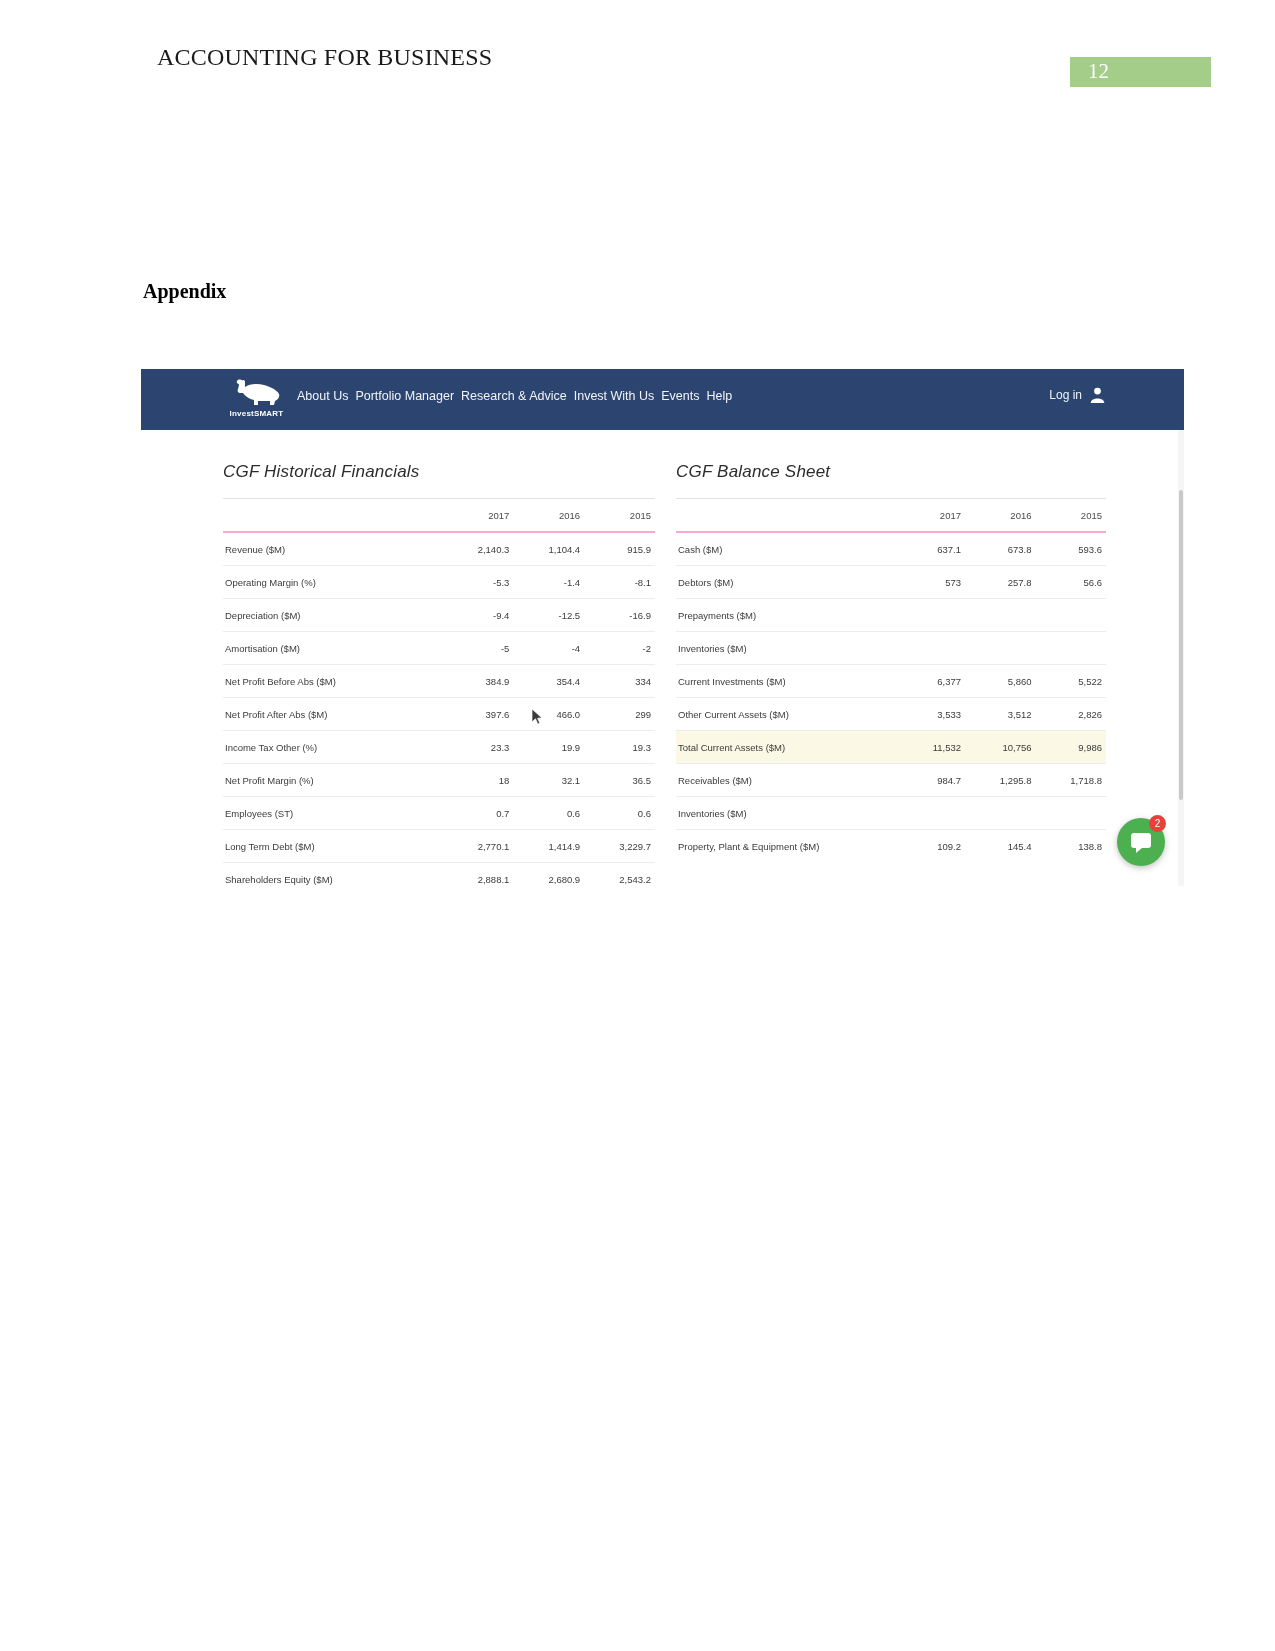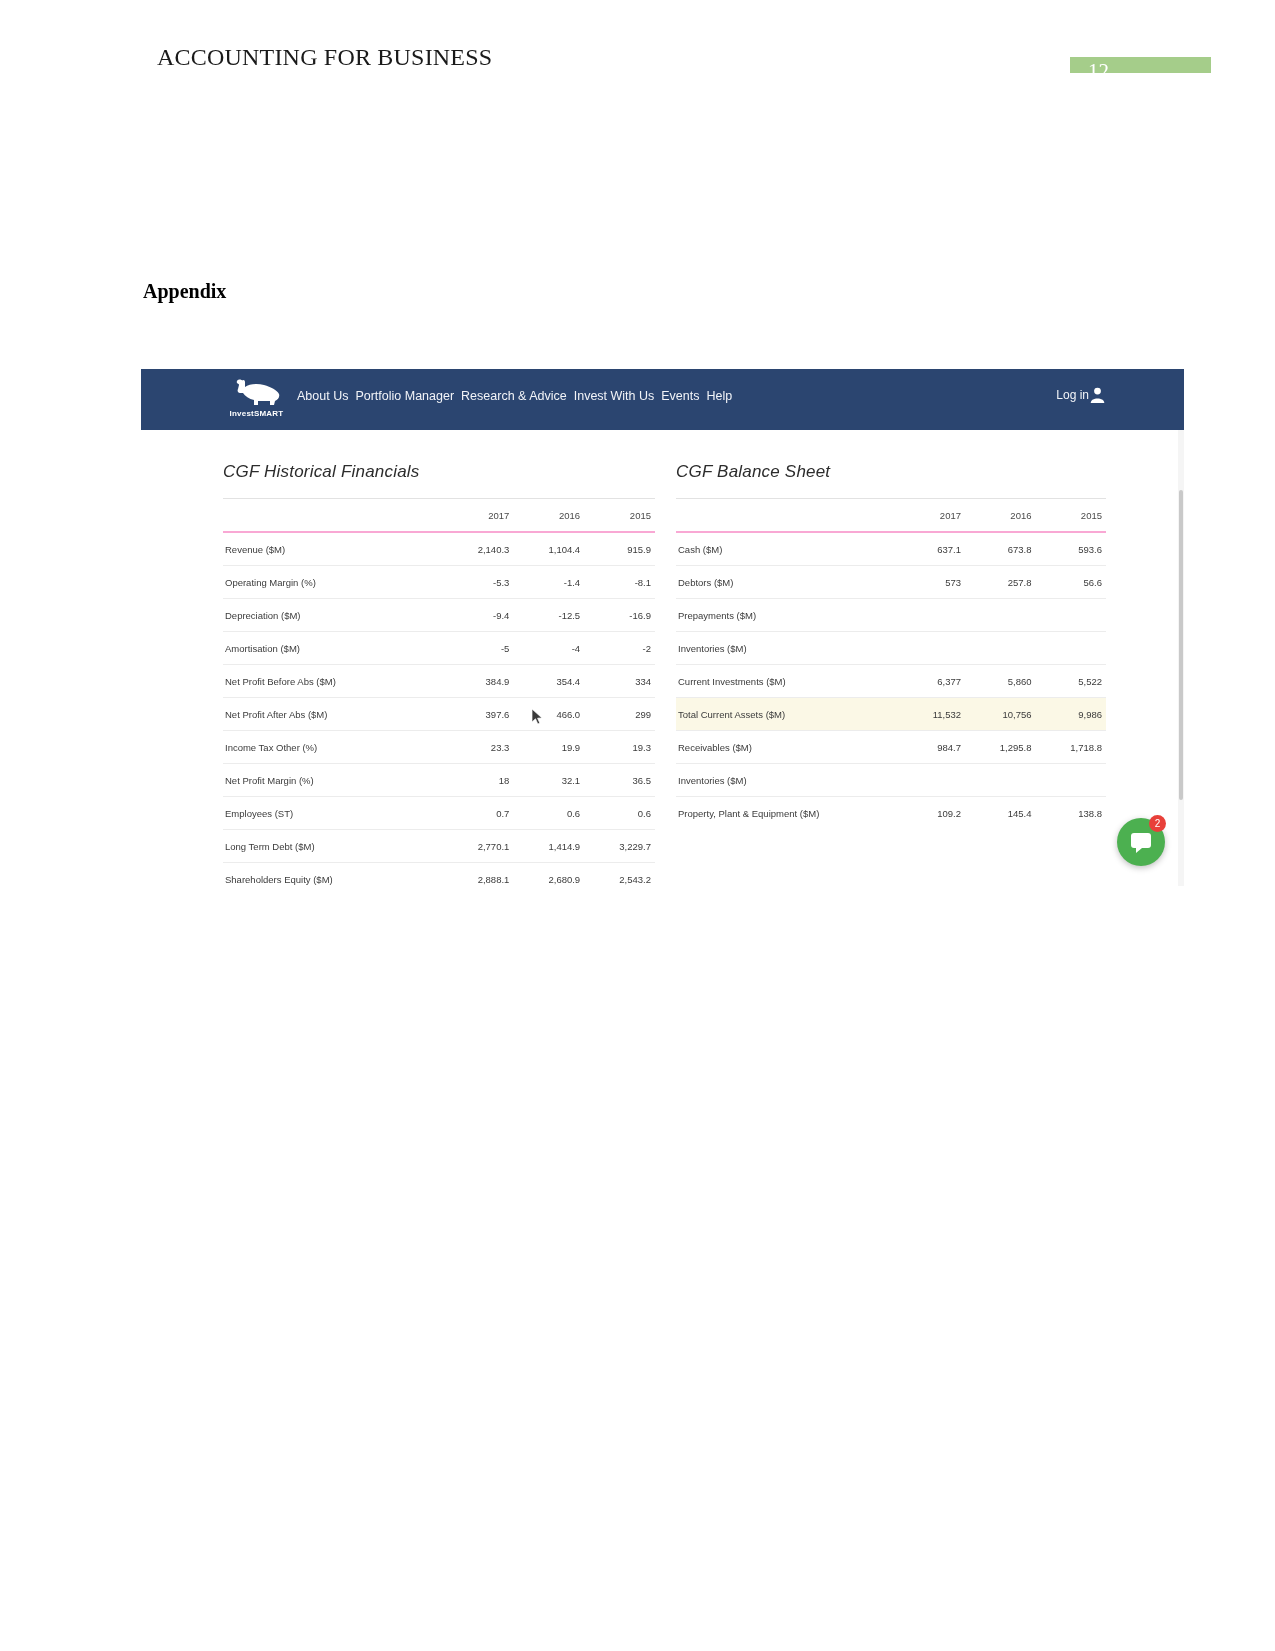--- a/index.html
+++ b/index.html
@@ -24,21 +24,21 @@
     font-size: 24px;
     color: #1a1a1a;
     letter-spacing: 0.2px;
     white-space: nowrap;
   }
   .page-badge {
     position: absolute;
     left: 1070px;
     top: 57px;
     width: 141px;
-    height: 16px;
+    height: 30px;
     background: #a5cd8a;
     color: #ffffff;
     font-family: "Liberation Serif", serif;
     font-size: 21px;
     line-height: 29px;
     text-align: left;
     padding-left: 0;
   }
   .page-badge span {
     display: inline-block;
@@ -107,20 +107,21 @@
     color: #f2f4f8;
     white-space: nowrap;
     cursor: pointer;
   }
   .nav-right {
     position: absolute;
     right: 78px;
     top: 17px;
     display: flex;
     align-items: center;
+    gap: 7px;
   }
   .login-label {
     font-family: "Liberation Sans", sans-serif;
     font-size: 12px;
     color: #f2f4f8;
   }
   .avatar-icon {
     width: 17px;
     height: 17px;
     display: block;
@@ -398,20 +399,26 @@
               <td class="num"></td>
               <td class="num"></td>
               <td class="num"></td>
             </tr>
           <tr>
               <td class="lbl">Current Investments ($M)</td>
               <td class="num">6,377</td>
               <td class="num">5,860</td>
               <td class="num">5,522</td>
             </tr>
+          <tr>
+              <td class="lbl">Other Current Assets ($M)</td>
+              <td class="num">3,533</td>
+              <td class="num">3,512</td>
+              <td class="num">2,826</td>
+            </tr>
           <tr class="highlight">
               <td class="lbl">Total Current Assets ($M)</td>
               <td class="num">11,532</td>
               <td class="num">10,756</td>
               <td class="num">9,986</td>
             </tr>
           <tr>
               <td class="lbl">Receivables ($M)</td>
               <td class="num">984.7</td>
               <td class="num">1,295.8</td>

